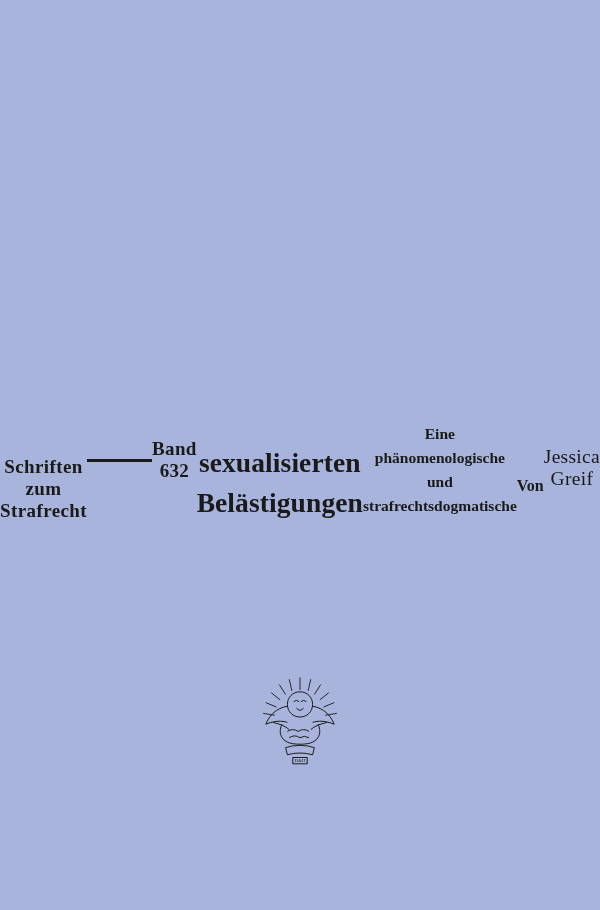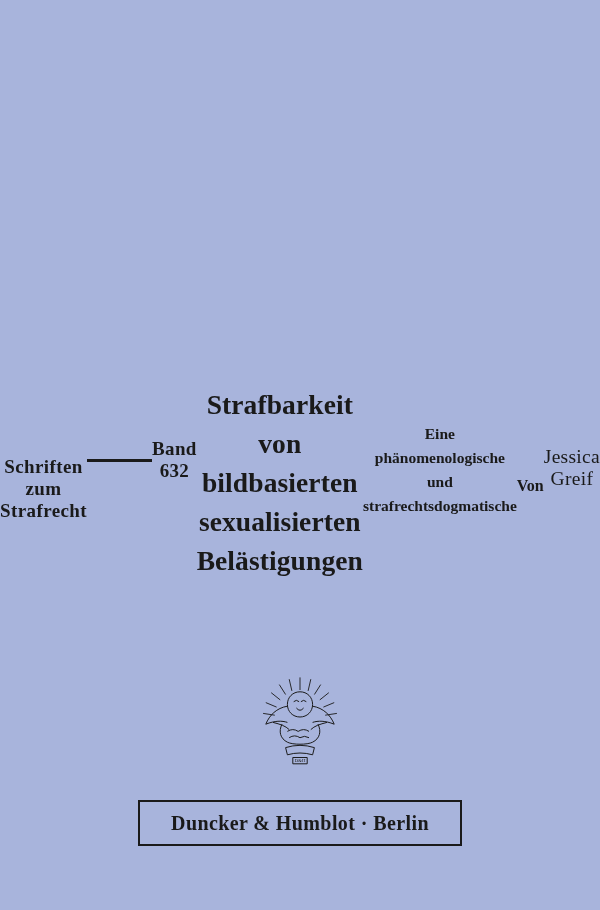--- a/index.html
+++ b/index.html
@@ -120,21 +120,20 @@
 
 <div class="page">
 
   <div class="series-title">Schriften zum Strafrecht</div>
 
   <div class="rule"></div>
 
   <div class="band">Band 632</div>
 
   <div class="main-title">
-    <div>Strafbarkeit von bildbasierten</div>
     <div>sexualisierten Belästigungen</div>
   </div>
 
   <div class="subtitle">
     <div>Eine phänomenologische und strafrechtsdogmatische</div>
   </div>
 
   <div class="von">Von</div>
 
   <div class="author">Jessica Greif</div>
@@ -172,17 +171,14 @@
         <path d="M48 73 q6 -4 12 0 q5 -3 10 0"></path>
 
         <path d="M44 84 q16 -5 32 0 l-2 8 q-14 -4 -28 0 Z"></path>
 
         <path d="M52 95 h16 v7 h-16 Z"></path>
       </g>
       <text x="60" y="100.5" font-family="Liberation Serif, serif" font-size="5.5" text-anchor="middle" fill="#1a1a1a">D&amp;H</text>
     </svg>
   </div>
 
-  <div class="publisher-box">
-    <span class="publisher-text">Duncker &amp; Humblot · Berlin</span>
-  </div>
 
 </div>
 
 </body></html>

